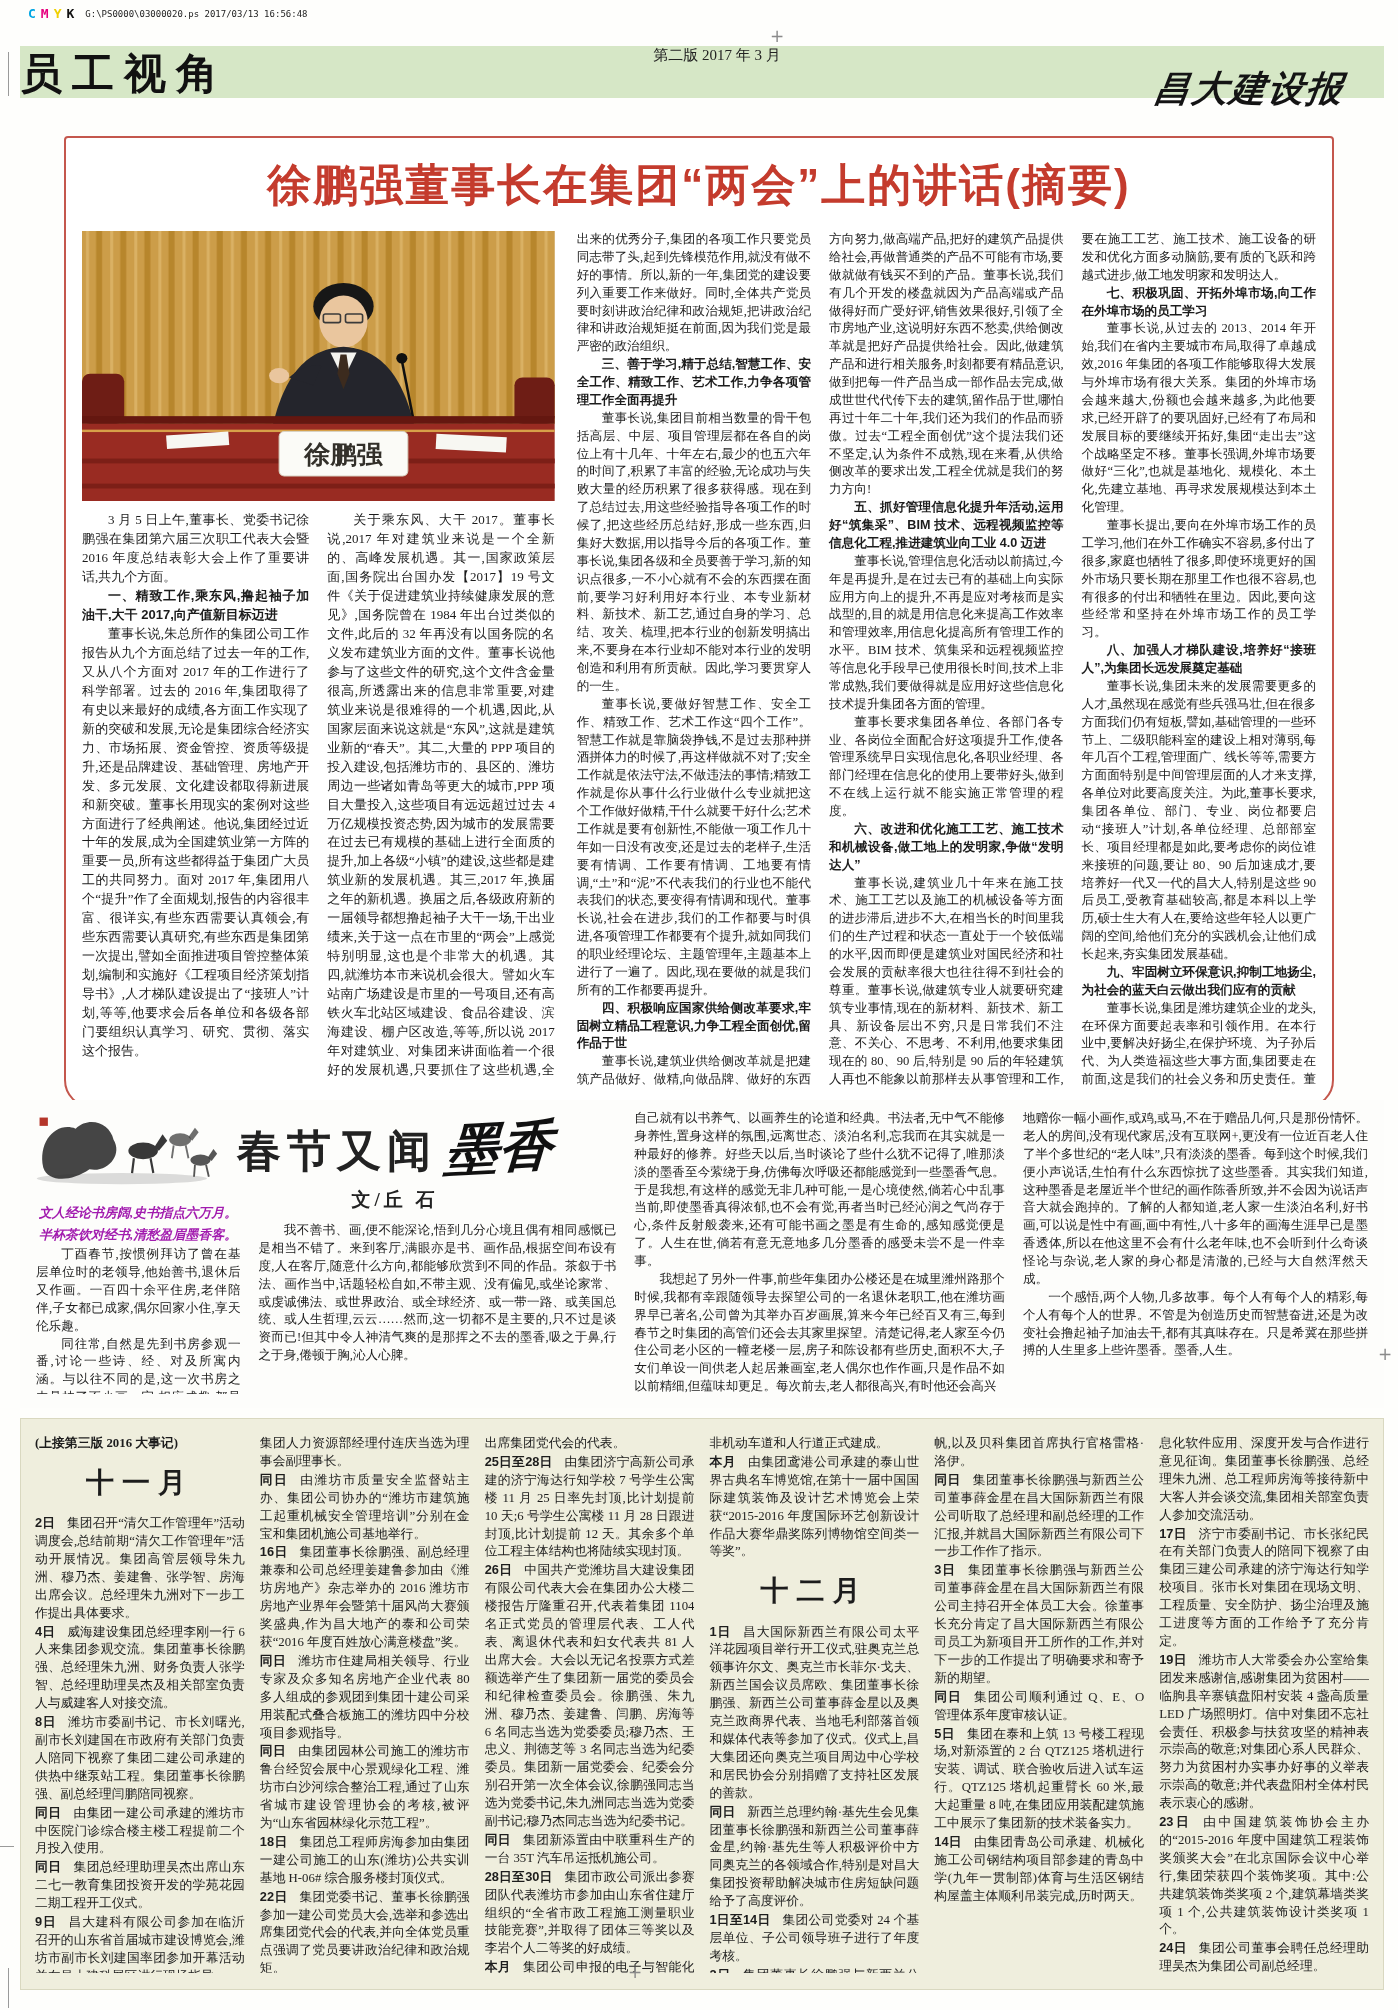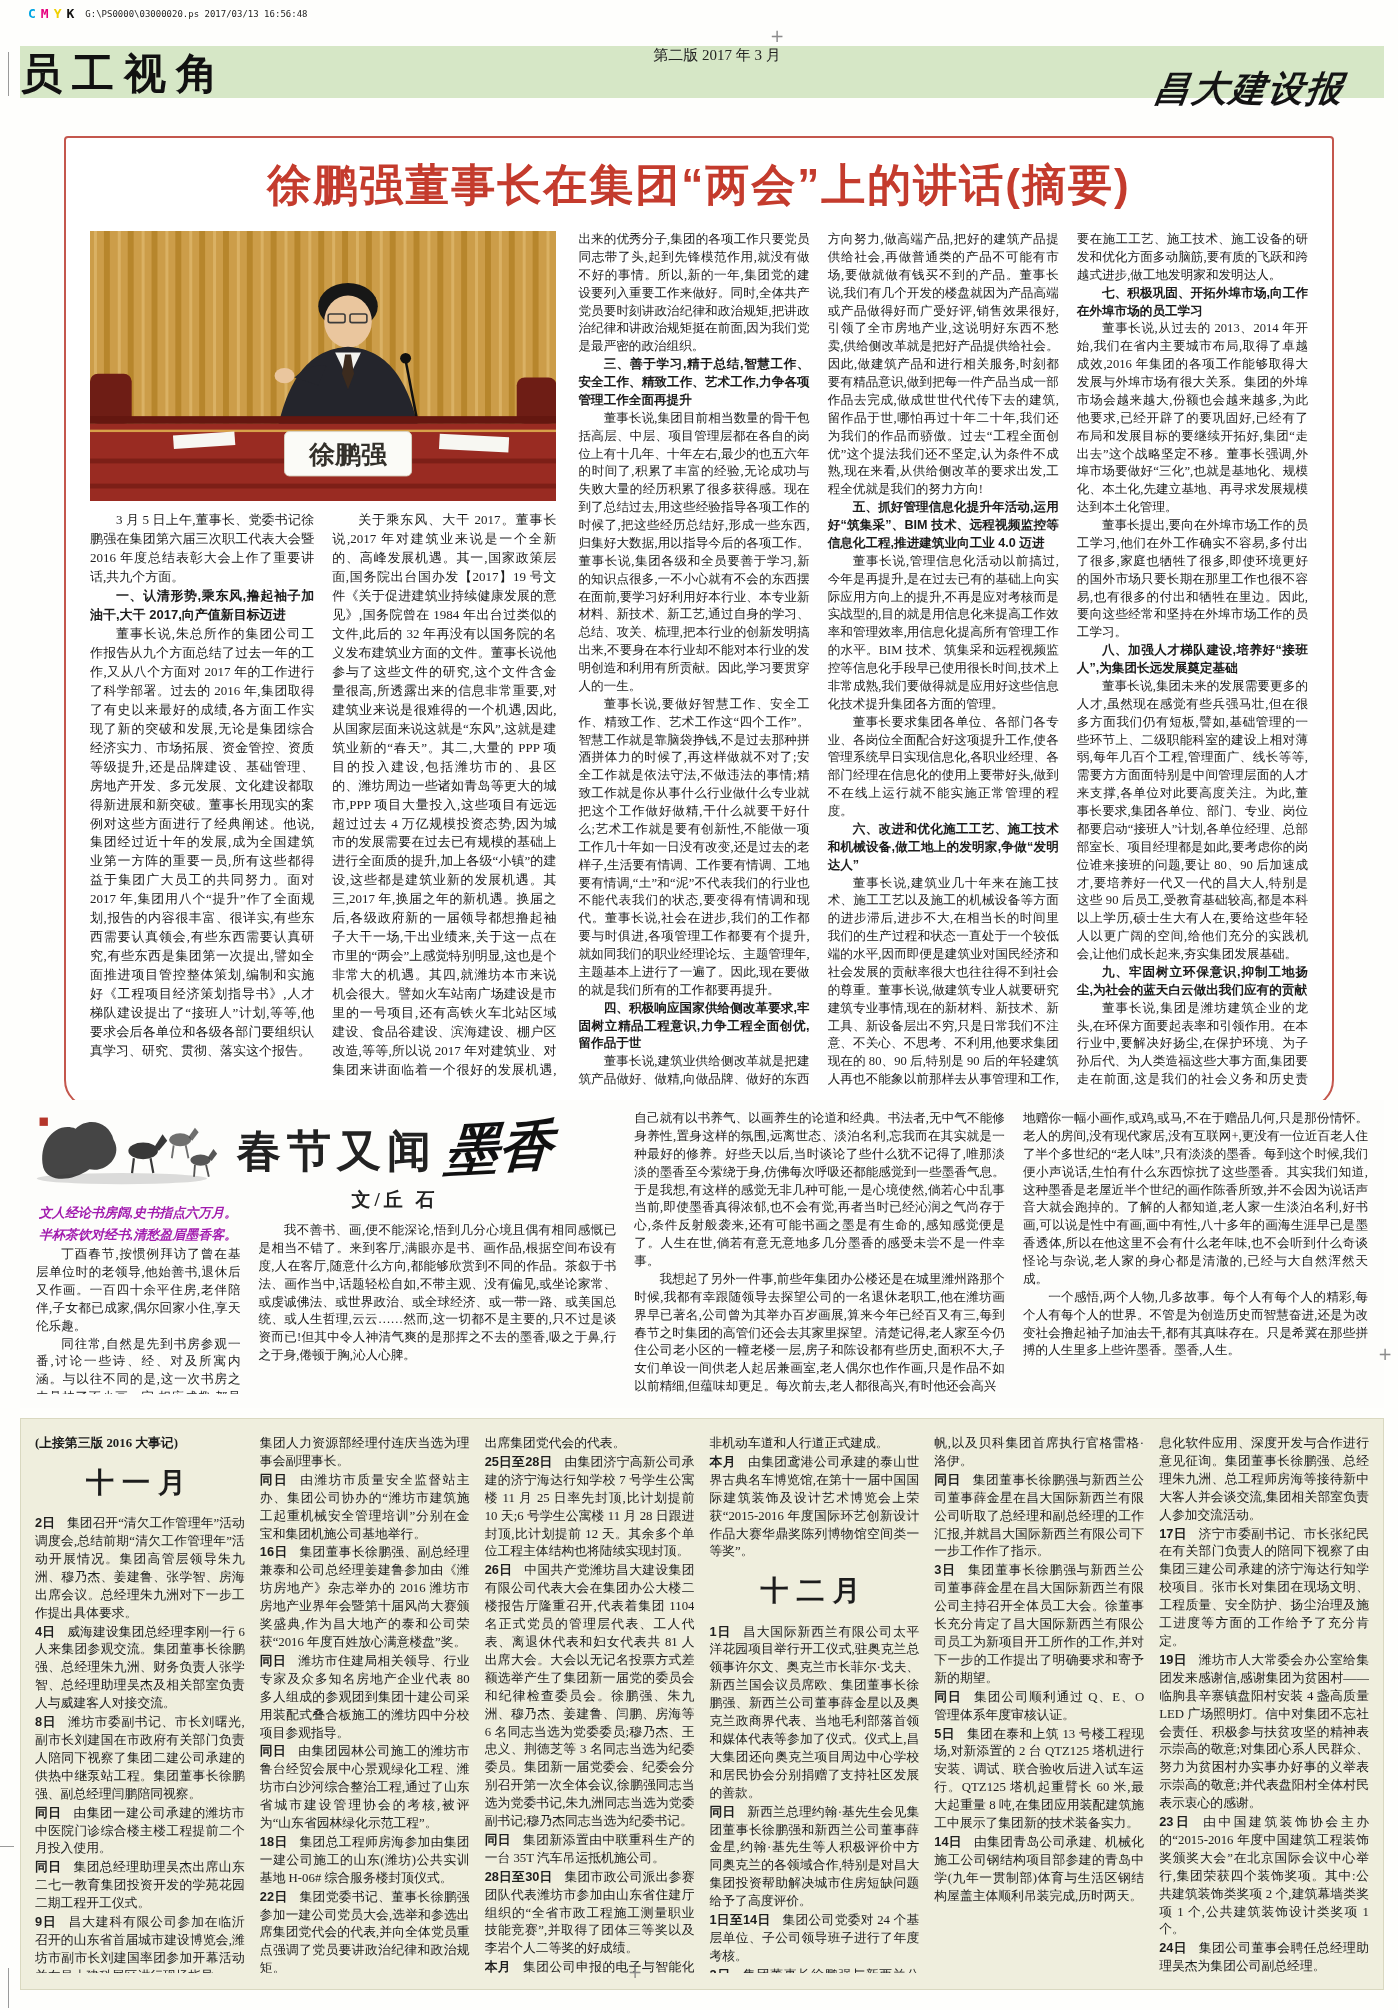--- a/index.html
+++ b/index.html
@@ -15,21 +15,21 @@
   .masthead{position:absolute;top:46px;left:20px;width:1364px;height:52px;background:#d6e7c6;
             display:flex;align-items:center;flex-direction:column;}
   .edition{margin-left:30px;font-size:15px;color:#222;}
   .section-title{position:absolute;left:0;right:0;text-align:left;font-size:42px;font-weight:900;
             letter-spacing:10px;color:#111;font-family:"Liberation Sans",sans-serif;}
   .paper-name{margin-left:auto;margin-right:40px;font-size:36px;font-weight:900;font-style:italic;
             transform:skewX(-8deg);color:#141414;z-index:2;letter-spacing:2px;}
   
   .speech{position:absolute;top:136px;left:64px;width:1270px;height:972px;background:#fff;
           border:2px solid #c4574d;border-radius:4px 4px 28px 28px;box-sizing:border-box;
-          padding:8px 24px 10px;}
+          padding:8px 16px 10px;}
   .headline{text-align:center;color:#c43b2d;font-weight:900;font-size:44px;letter-spacing:2px;
           font-family:"Liberation Sans",sans-serif;margin:10px 0 16px;}
   .speech-body{display:flex;gap:22px;}
   .speech-leftcol{width:39%;}
   .speech-rightcol{width:61%;}
   .photo-wrap{width:100%;height:270px;margin-bottom:10px;}
   .speech-left-text{height:586px;column-count:2;column-gap:18px;overflow:hidden;
           font-size:13px;line-height:1.46;}
   .speech-right-text{height:872px;column-count:3;column-gap:18px;overflow:hidden;
           font-size:12.6px;line-height:1.42;}
@@ -129,21 +129,21 @@
             <rect x="352" y="212" width="70" height="16" fill="#f7f7f2" transform="rotate(3 387 220)"></rect>
             <g>
               <rect x="196" y="208" width="128" height="46" rx="5" fill="#fbfbf7" stroke="#d8d2c2"></rect>
               <text x="260" y="241" text-anchor="middle" font-size="26" font-weight="bold" fill="#33302a">徐鹏强</text>
             </g>
           </svg>
         </div>
         <div class="speech-left-text">
 
         <p class="blk p">3 月 5 日上午,董事长、党委书记徐鹏强在集团第六届三次职工代表大会暨 2016 年度总结表彰大会上作了重要讲话,共九个方面。</p>
-            <p class="blk h">一、认清形势,乘东风,撸起袖子加油干,大干 2017,向产值新目标迈进</p>
+            <p class="blk h">一、精致工作,乘东风,撸起袖子加油干,大干 2017,向产值新目标迈进</p>
             <p class="blk p">董事长说,朱总所作的集团公司工作报告从九个方面总结了过去一年的工作,又从八个方面对 2017 年的工作进行了科学部署。过去的 2016 年,集团取得了有史以来最好的成绩,各方面工作实现了新的突破和发展,无论是集团综合经济实力、市场拓展、资金管控、资质等级提升,还是品牌建设、基础管理、房地产开发、多元发展、文化建设都取得新进展和新突破。董事长用现实的案例对这些方面进行了经典阐述。他说,集团经过近十年的发展,成为全国建筑业第一方阵的重要一员,所有这些都得益于集团广大员工的共同努力。面对 2017 年,集团用八个“提升”作了全面规划,报告的内容很丰富、很详实,有些东西需要认真领会,有些东西需要认真研究,有些东西是集团第一次提出,譬如全面推进项目管控整体策划,编制和实施好《工程项目经济策划指导书》,人才梯队建设提出了“接班人”计划,等等,他要求会后各单位和各级各部门要组织认真学习、研究、贯彻、落实这个报告。</p>
             <p class="blk p">关于乘东风、大干 2017。董事长说,2017 年对建筑业来说是一个全新的、高峰发展机遇。其一,国家政策层面,国务院出台国办发【2017】19 号文件《关于促进建筑业持续健康发展的意见》,国务院曾在 1984 年出台过类似的文件,此后的 32 年再没有以国务院的名义发布建筑业方面的文件。董事长说他参与了这些文件的研究,这个文件含金量很高,所透露出来的信息非常重要,对建筑业来说是很难得的一个机遇,因此,从国家层面来说这就是“东风”,这就是建筑业新的“春天”。其二,大量的 PPP 项目的投入建设,包括潍坊市的、县区的、潍坊周边一些诸如青岛等更大的城市,PPP 项目大量投入,这些项目有远远超过过去 4 万亿规模投资态势,因为城市的发展需要在过去已有规模的基础上进行全面质的提升,加上各级“小镇”的建设,这些都是建筑业新的发展机遇。其三,2017 年,换届之年的新机遇。换届之后,各级政府新的一届领导都想撸起袖子大干一场,干出业绩来,关于这一点在市里的“两会”上感觉特别明显,这也是个非常大的机遇。其四,就潍坊本市来说机会很大。譬如火车站南广场建设是市里的一号项目,还有高铁火车北站区域建设、食品谷建设、滨海建设、棚户区改造,等等,所以说 2017 年对建筑业、对集团来讲面临着一个很好的发展机遇,只要抓住了这些机遇,全年预期目标和产值新目标都能够很好实现。</p>
           </div>
       </div>
       <div class="speech-rightcol">
         <div class="speech-right-text">
 
         <p class="blk cont">出来的优秀分子,集团的各项工作只要党员同志带了头,起到先锋模范作用,就没有做不好的事情。所以,新的一年,集团党的建设要列入重要工作来做好。同时,全体共产党员要时刻讲政治纪律和政治规矩,把讲政治纪律和讲政治规矩挺在前面,因为我们党是最严密的政治组织。</p>
             <p class="blk h">三、善于学习,精于总结,智慧工作、安全工作、精致工作、艺术工作,力争各项管理工作全面再提升</p>
             <p class="blk p">董事长说,集团目前相当数量的骨干包括高层、中层、项目管理层都在各自的岗位上有十几年、十年左右,最少的也五六年的时间了,积累了丰富的经验,无论成功与失败大量的经历积累了很多获得感。现在到了总结过去,用这些经验指导各项工作的时候了,把这些经历总结好,形成一些东西,归集好大数据,用以指导今后的各项工作。董事长说,集团各级和全员要善于学习,新的知识点很多,一不小心就有不会的东西摆在面前,要学习好利用好本行业、本专业新材料、新技术、新工艺,通过自身的学习、总结、攻关、梳理,把本行业的创新发明搞出来,不要身在本行业却不能对本行业的发明创造和利用有所贡献。因此,学习要贯穿人的一生。</p>

